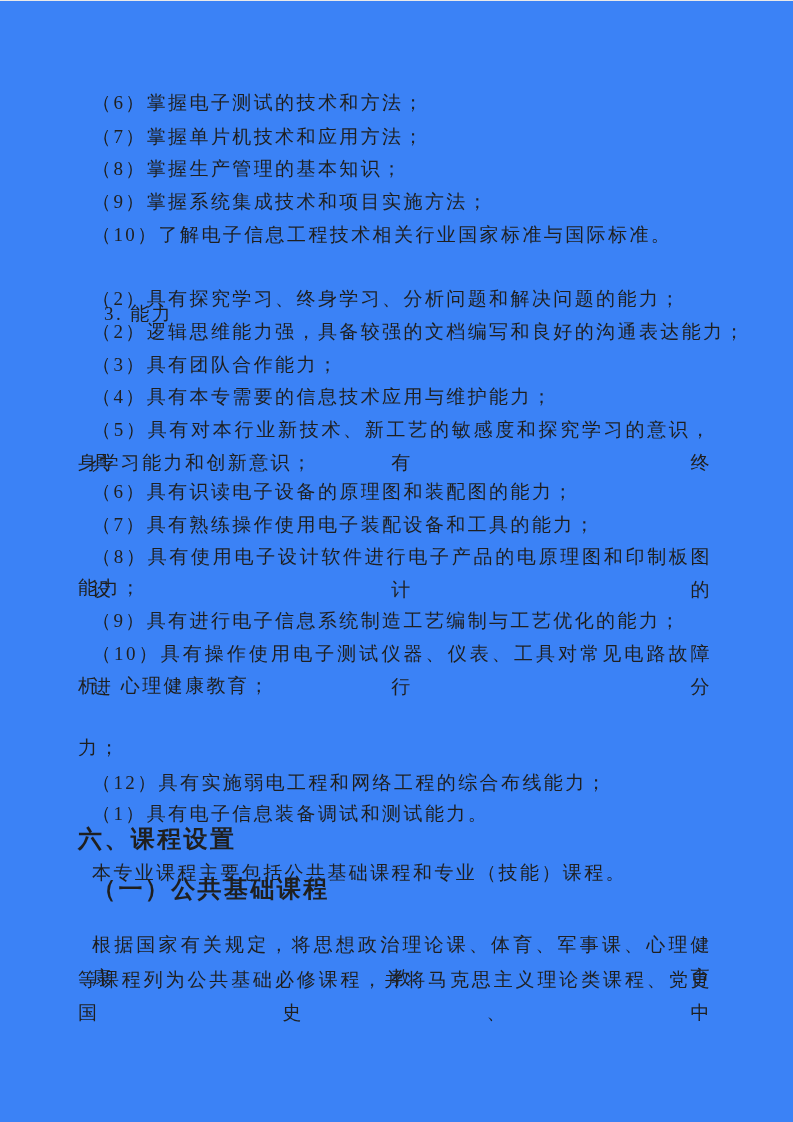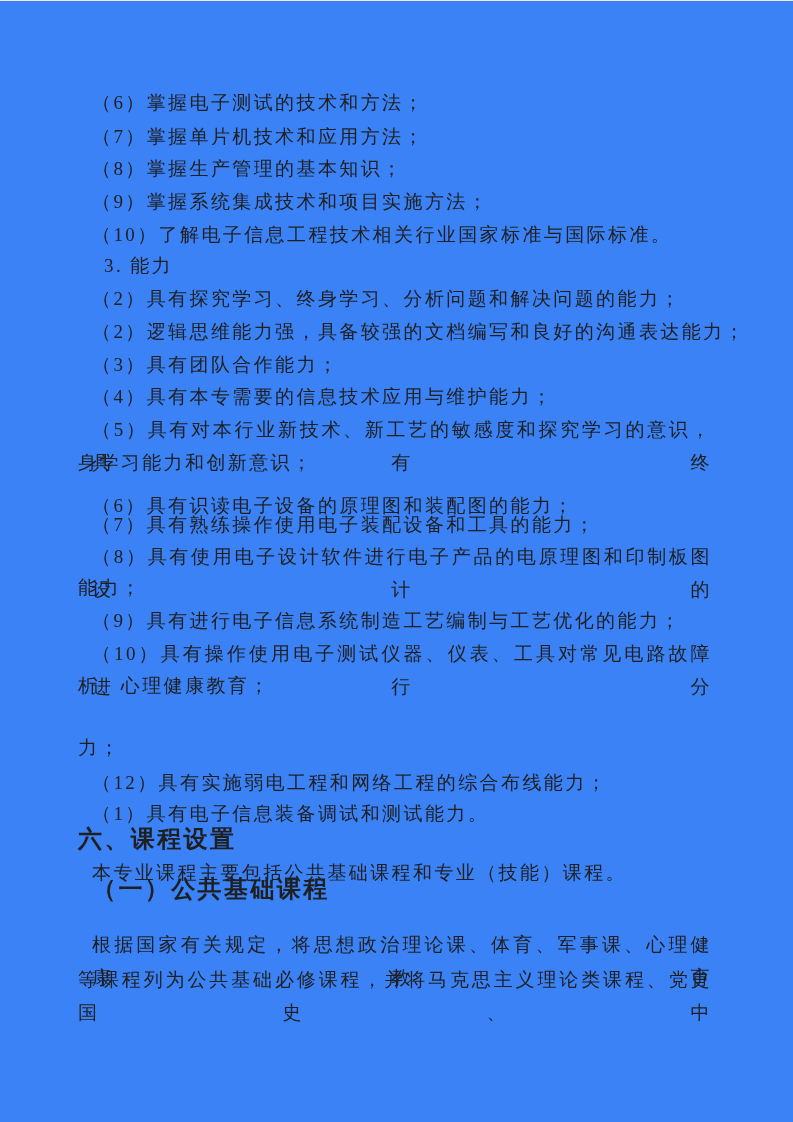--- a/index.html
+++ b/index.html
@@ -33,21 +33,21 @@
     position: absolute;
     left: 0;
     width: 634px;
     height: 33px;
     line-height: 33px;
     font-size: 19px;
     letter-spacing: 2.4px;
     white-space: nowrap;
   }
   .indent { padding-left: 14px; width: 620px; }
-  .sub    { padding-left: 26px; width: 608px; }
+  .sub    { padding-left: 26px; width: 608px; margin-top: 48px; }
   .bold   { font-weight: bold; font-size: 24px; }
   .justify {
     white-space: normal;
     text-align: justify;
     text-align-last: justify;
   }
 </style>
 </head>
 <body>
 
@@ -59,21 +59,21 @@
     <div class="line indent" style="top:152px">（8）掌握生产管理的基本知识；</div>
     <div class="line indent" style="top:185px">（9）掌握系统集成技术和项目实施方法；</div>
     <div class="line indent" style="top:218px">（10）了解电子信息工程技术相关行业国家标准与国际标准。</div>
     <div class="line sub" style="top:249px">3. 能力</div>
     <div class="line indent" style="top:282px">（2）具有探究学习、终身学习、分析问题和解决问题的能力；</div>
     <div class="line indent" style="top:315px">（2）逻辑思维能力强，具备较强的文档编写和良好的沟通表达能力；</div>
     <div class="line indent" style="top:348px">（3）具有团队合作能力；</div>
     <div class="line indent" style="top:380px">（4）具有本专需要的信息技术应用与维护能力；</div>
     <div class="line indent justify" style="top:413px">（5）具有对本行业新技术、新工艺的敏感度和探究学习的意识，具有终</div>
     <div class="line" style="top:446px">身学习能力和创新意识；</div>
-    <div class="line indent" style="top:489px">（6）具有识读电子设备的原理图和装配图的能力；</div>
+    <div class="line indent" style="top:475px">（6）具有识读电子设备的原理图和装配图的能力；</div>
     <div class="line indent" style="top:508px">（7）具有熟练操作使用电子装配设备和工具的能力；</div>
     <div class="line indent justify" style="top:540px">（8）具有使用电子设计软件进行电子产品的电原理图和印制板图设计的</div>
     <div class="line" style="top:571px">能力；</div>
     <div class="line indent" style="top:604px">（9）具有进行电子信息系统制造工艺编制与工艺优化的能力；</div>
     <div class="line indent justify" style="top:637px">（10）具有操作使用电子测试仪器、仪表、工具对常见电路故障进行分</div>
     <div class="line" style="top:669px">析、心理健康教育；</div>
     <div class="line" style="top:731px">力；</div>
     <div class="line indent" style="top:766px">（12）具有实施弱电工程和网络工程的综合布线能力；</div>
     <div class="line indent" style="top:797px">（1）具有电子信息装备调试和测试能力。</div>
     <div class="line bold" style="top:823px">六、课程设置</div>

